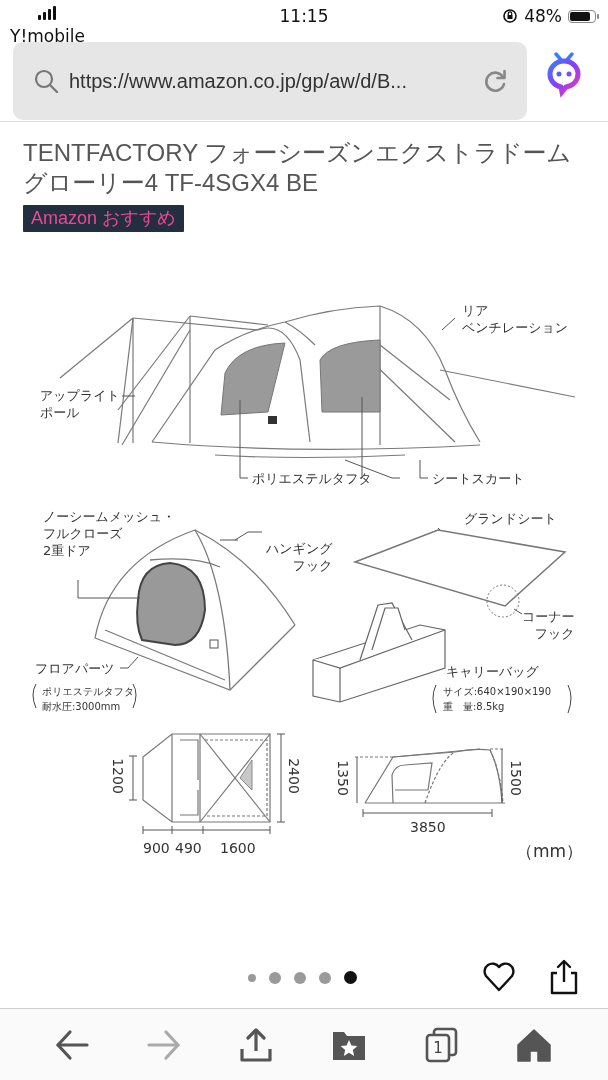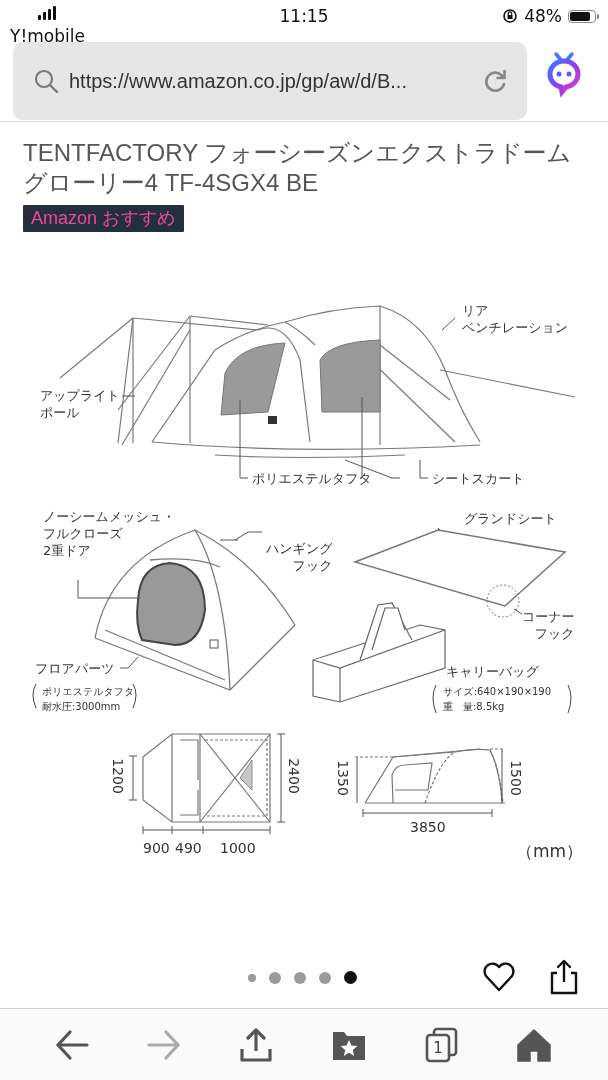--- a/index.html
+++ b/index.html
@@ -251,21 +251,21 @@
   <div class="lbl small" style="left:42px;top:434px;white-space:pre">ポリエステルタフタ
 耐水圧:3000mm</div>
   <div class="lbl" style="left:446px;top:413px">キャリーバッグ</div>
   <div class="lbl small" style="left:443px;top:434px">サイズ:640×190×190</div>
   <div class="lbl small" style="left:443px;top:449px">重　量:8.5kg</div>
 
   <div class="dim rot" style="left:100px;top:518px">1200</div>
   <div class="dim rot" style="left:276px;top:518px">2400</div>
   <div class="dim" style="left:143px;top:590px">900</div>
   <div class="dim" style="left:175px;top:590px">490</div>
-  <div class="dim" style="left:220px;top:590px">1000</div>
+  <div class="dim" style="left:220px;top:590px">1600</div>
   <div class="dim rot" style="left:325px;top:520px">1350</div>
   <div class="dim rot" style="left:498px;top:520px">1500</div>
   <div class="dim" style="left:410px;top:569px">3850</div>
   <div class="mm-unit" style="left:516px;top:590px">（mm）</div>
 </div>
 
 <div class="dots">
   <div class="dot sm"></div>
   <div class="dot md"></div>
   <div class="dot md"></div>

